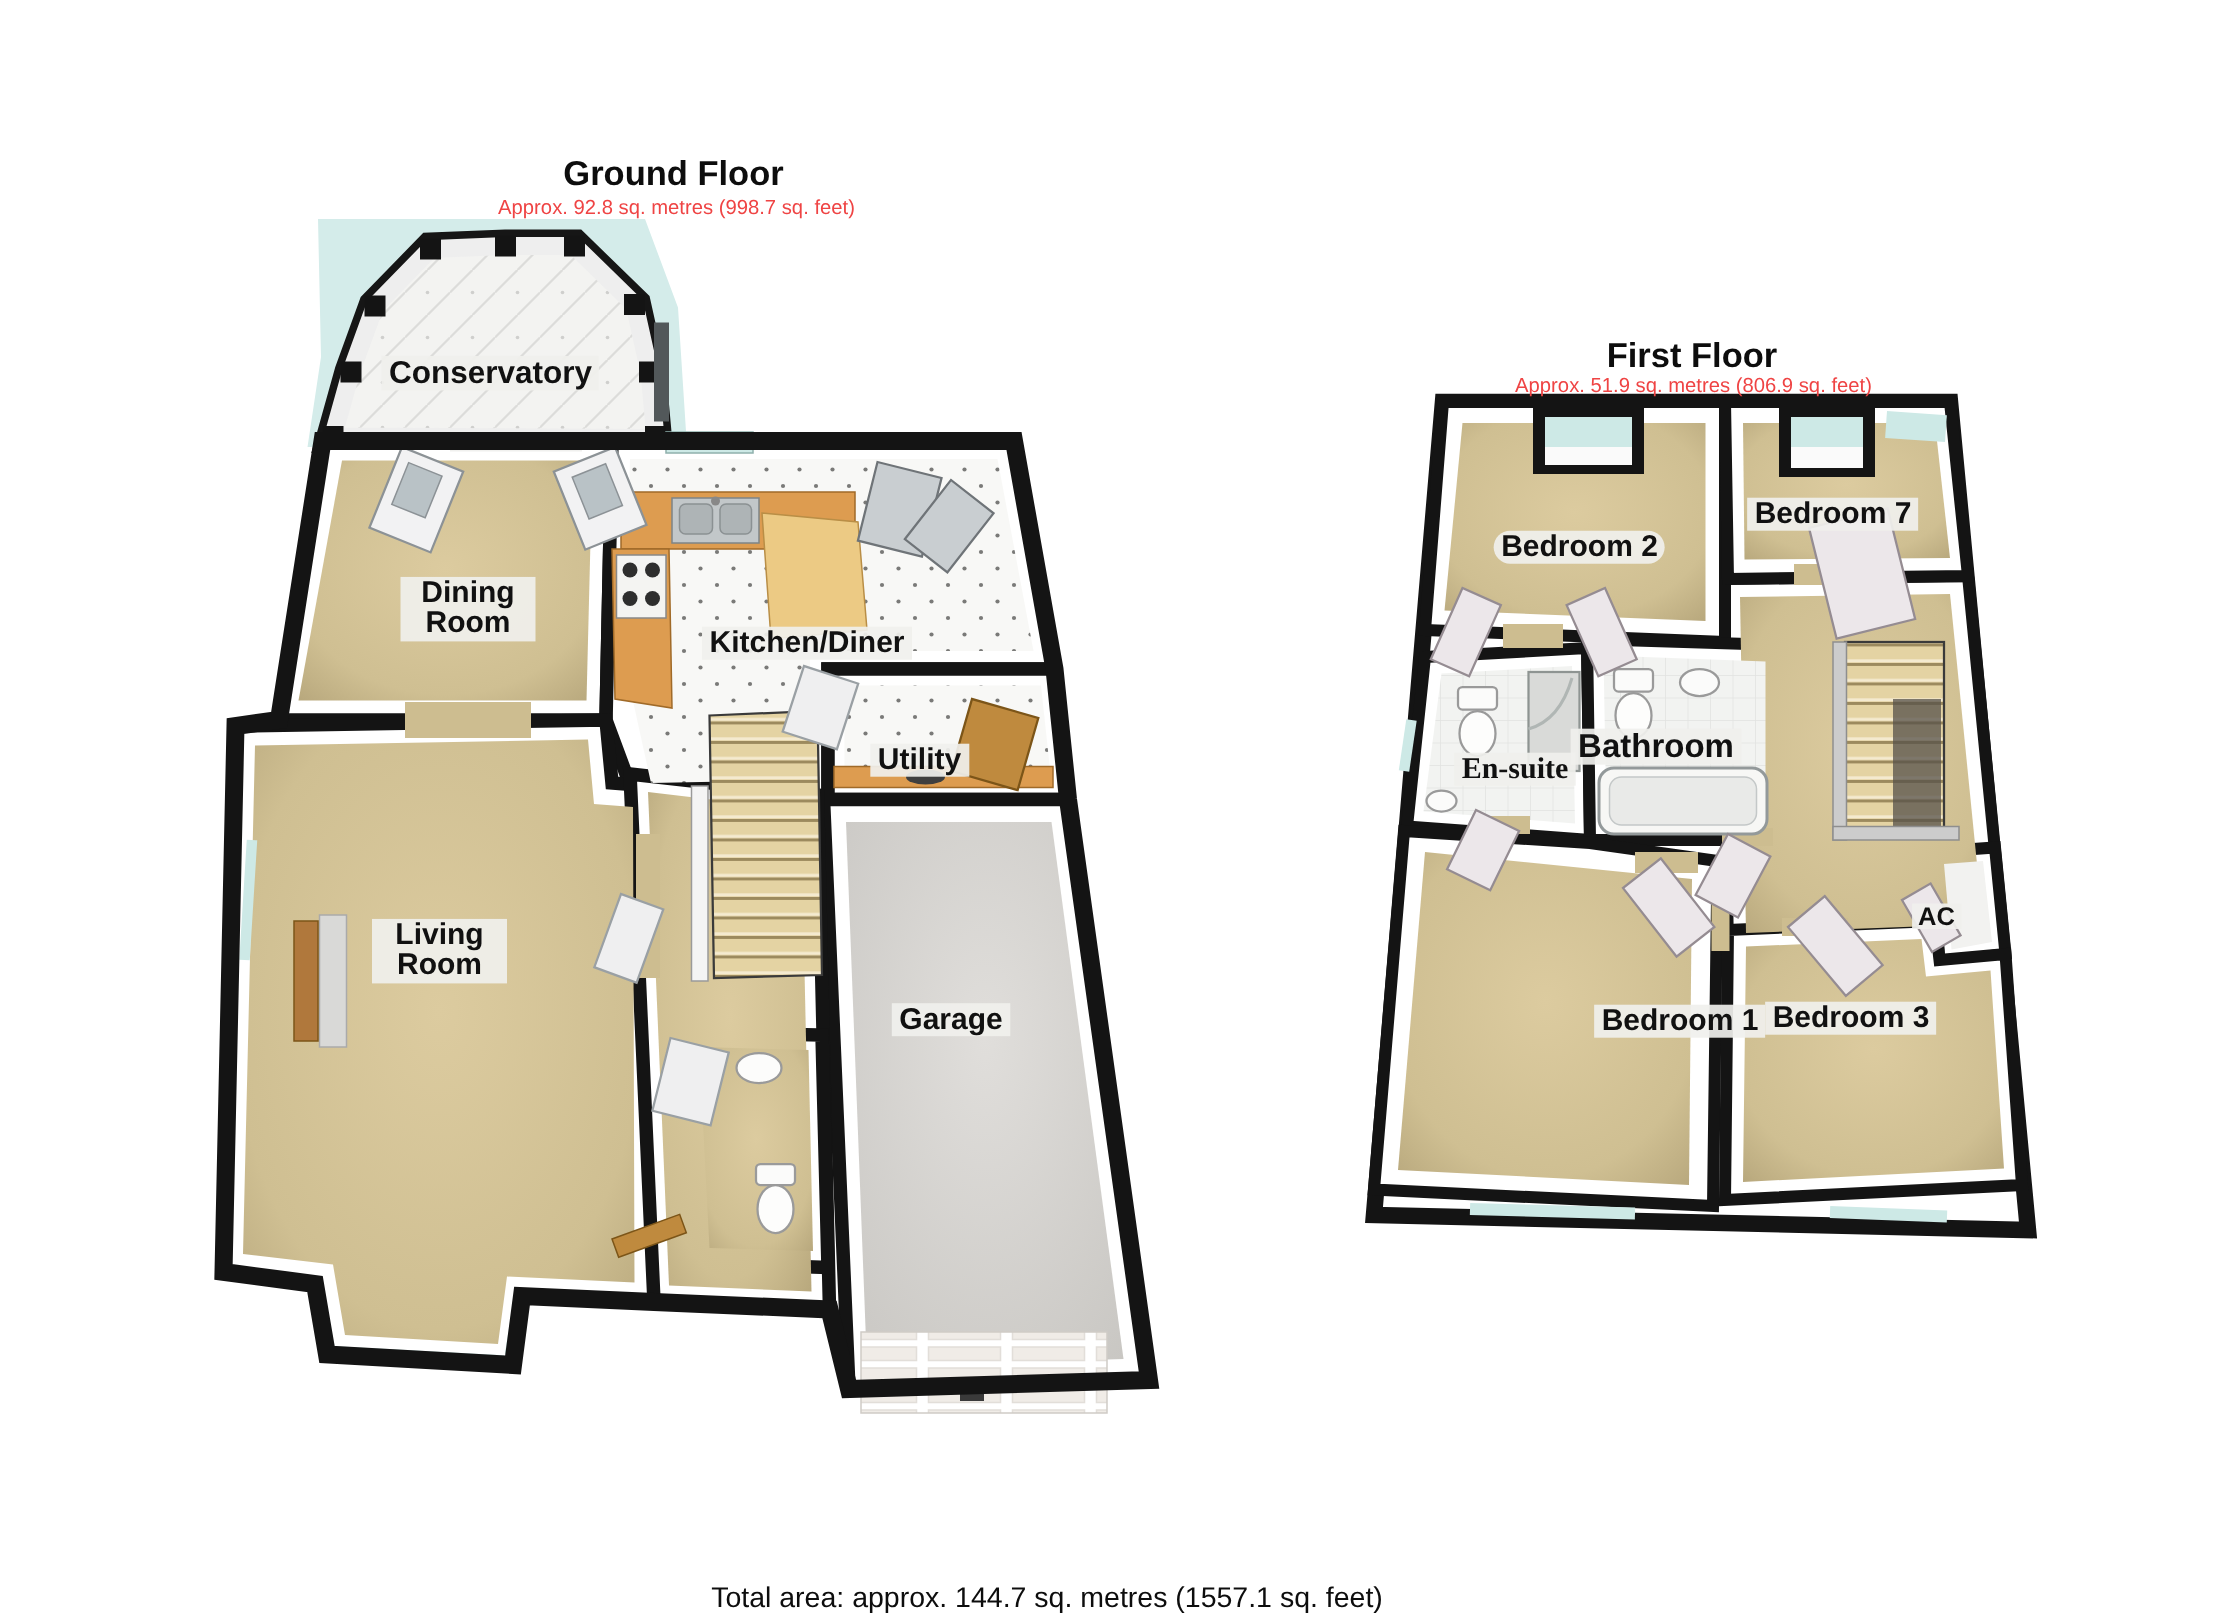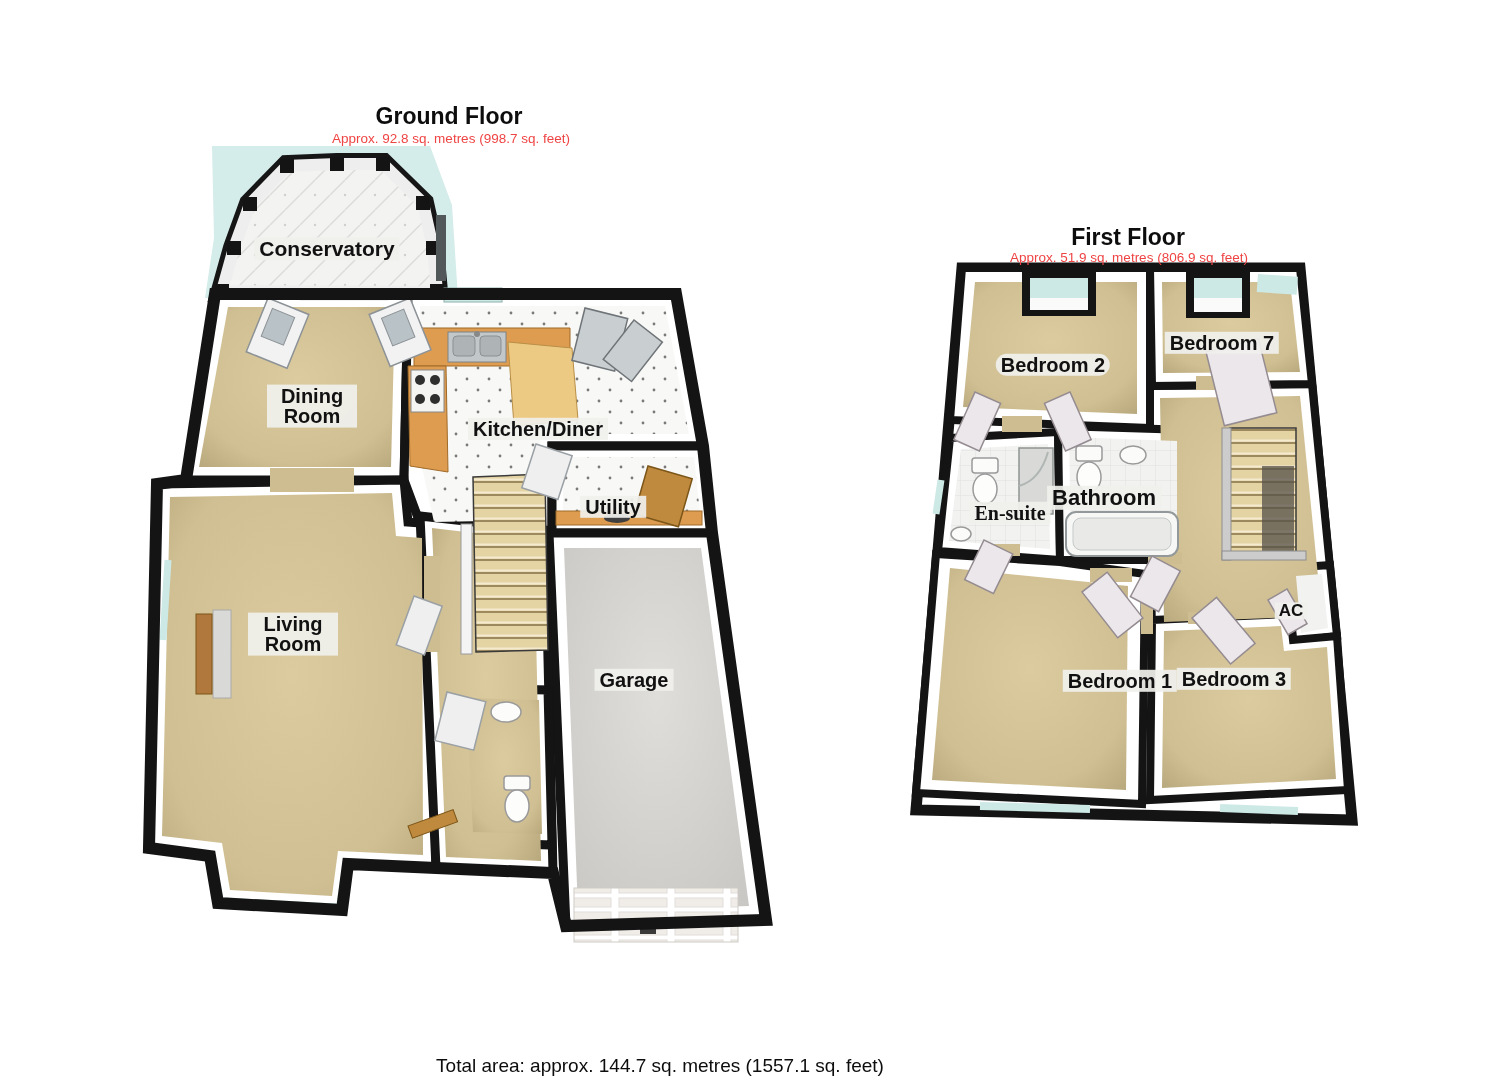--- a/index.html
+++ b/index.html
@@ -245,15 +245,15 @@
 <div class="label" style="left:634px;top:680px;">Garage</div>
 
 <div class="label" style="left:1053px;top:365px;border-radius:11px;">Bedroom 2</div>
 <div class="label" style="left:1222px;top:343px;">Bedroom 7</div>
 <div class="label" style="left:1010px;top:513px;font-family:Liberation Serif, serif;">En-suite</div>
 <div class="label" style="left:1104px;top:498px;font-size:22px;">Bathroom</div>
 <div class="label small" style="left:1291px;top:611px;">AC</div>
 <div class="label" style="left:1096px;top:681px;margin-left:24px;">Bedroom 1</div>
 <div class="label" style="left:1234px;top:679px;">Bedroom 3</div>
 
-<div class="total-area" style="left:660px;top:1066px;">Total area: approx. 144.7 sq. metres (1557.1 sq. feet)</div>
+<div class="total-area" style="left:698px;top:1066px;">Total area: approx. 144.7 sq. metres (1557.1 sq. feet)</div>
 
 </div>
 
 </body></html>

